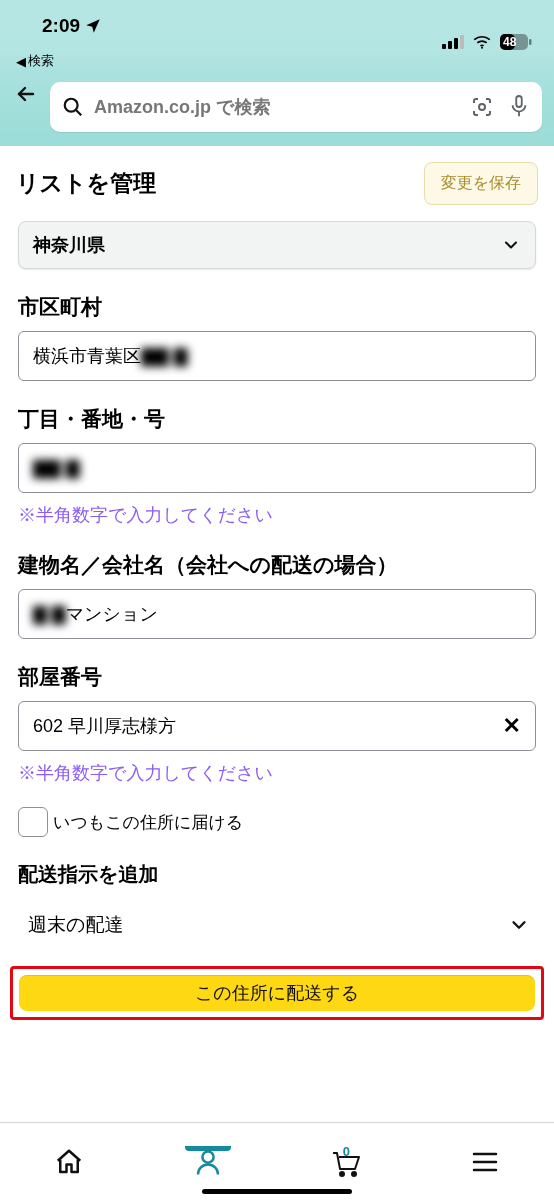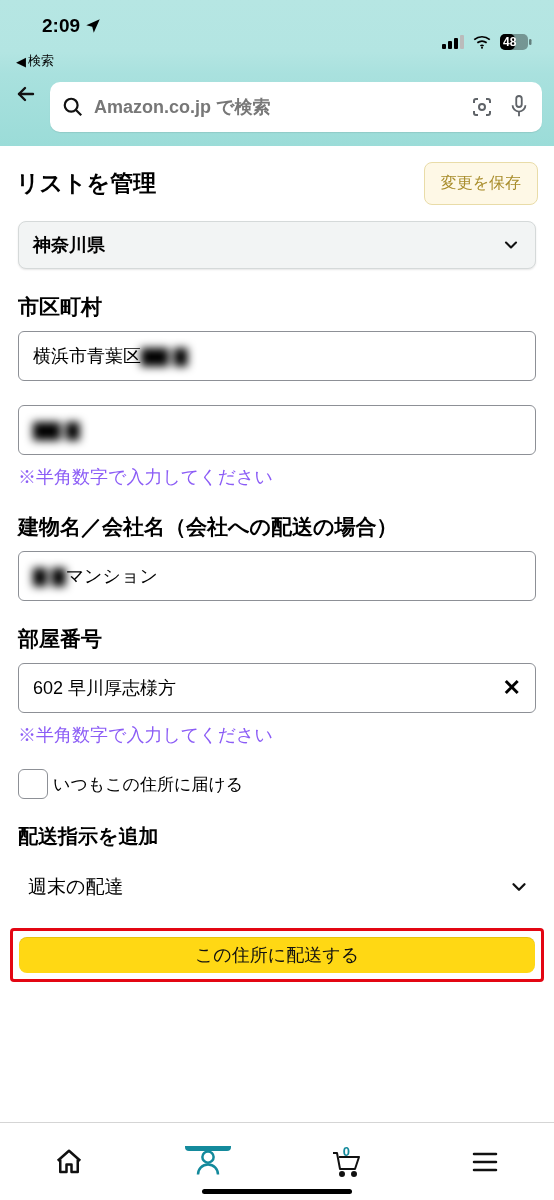--- a/index.html
+++ b/index.html
@@ -162,20 +162,21 @@
   <div class="field">
     <label>市区町村</label>
     <div class="input">
       <span>
         <span>横浜市青葉区</span><span class="blur">▇▇ ▇</span>
       </span>
     </div>
   </div>
 
   <div class="field">
+    <label>丁目・番地・号</label>
     <div class="input">
       <span class="blur">▇▇ ▇</span>
     </div>
     <div class="hint">※半角数字で入力してください</div>
   </div>
 
   <div class="field">
     <label>建物名／会社名（会社への配送の場合）</label>
     <div class="input">
       <span>

